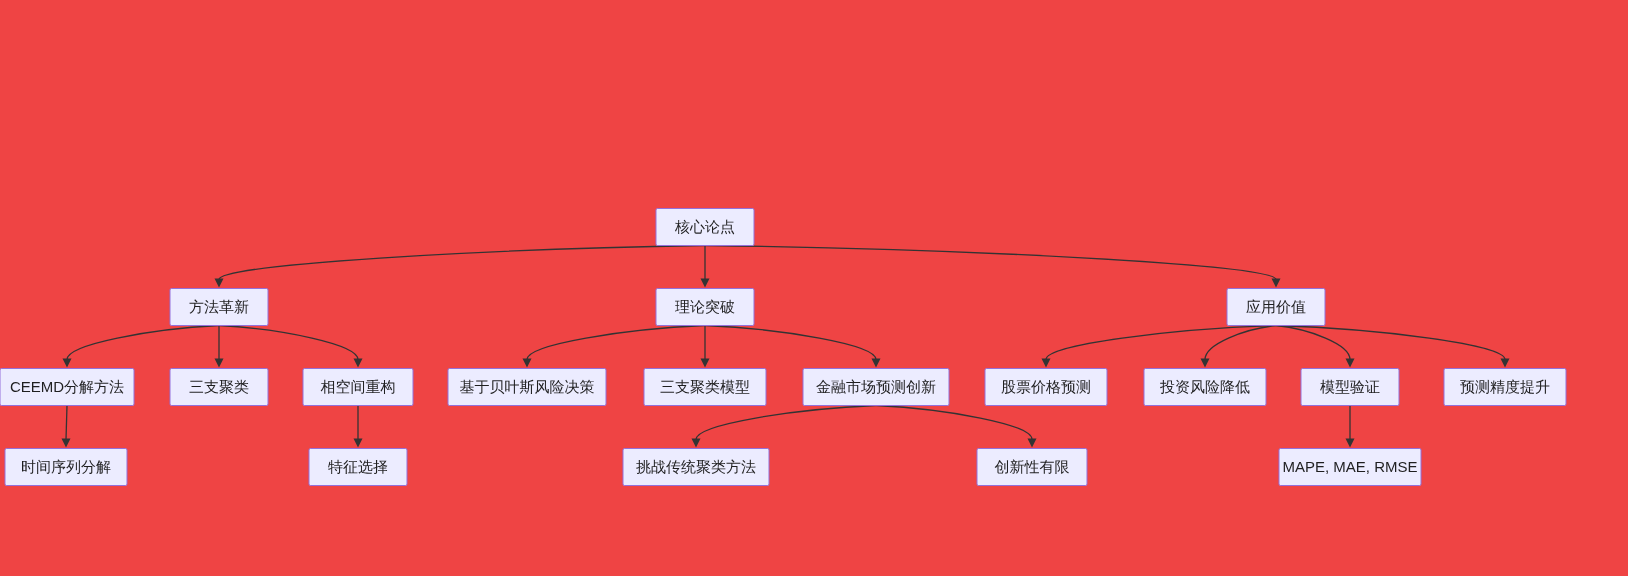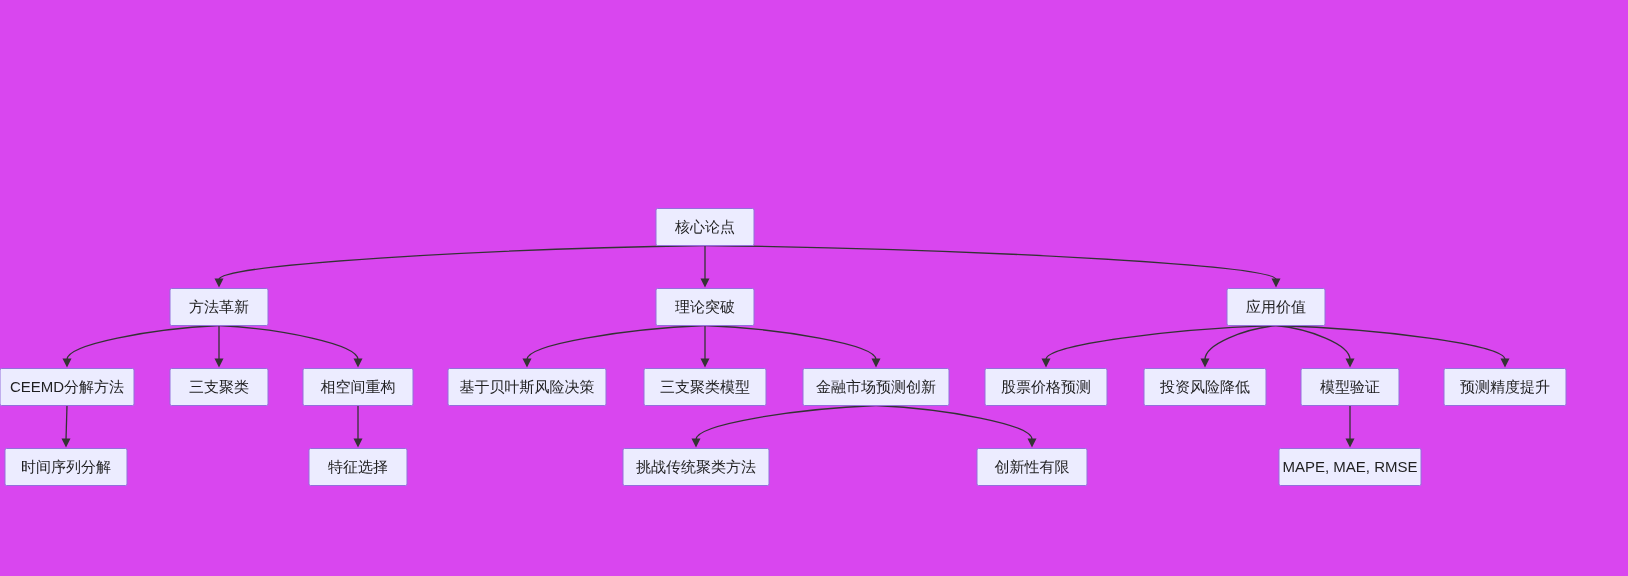--- a/index.html
+++ b/index.html
@@ -10,21 +10,21 @@
   body {
     width: 1628px;
     height: 576px;
     font-family: "Liberation Sans", "DejaVu Sans", sans-serif;
     overflow: hidden;
   }
   #diagram-root {
     position: relative;
     width: 1628px;
     height: 576px;
-    background: #d946ef;
+    background: #ef4444;
   }
   svg.flowchart {
     display: block;
     width: 1628px;
     height: 576px;
   }
   .edge-path {
     fill: none;
     stroke: #333333;
     stroke-width: 1.3px;

